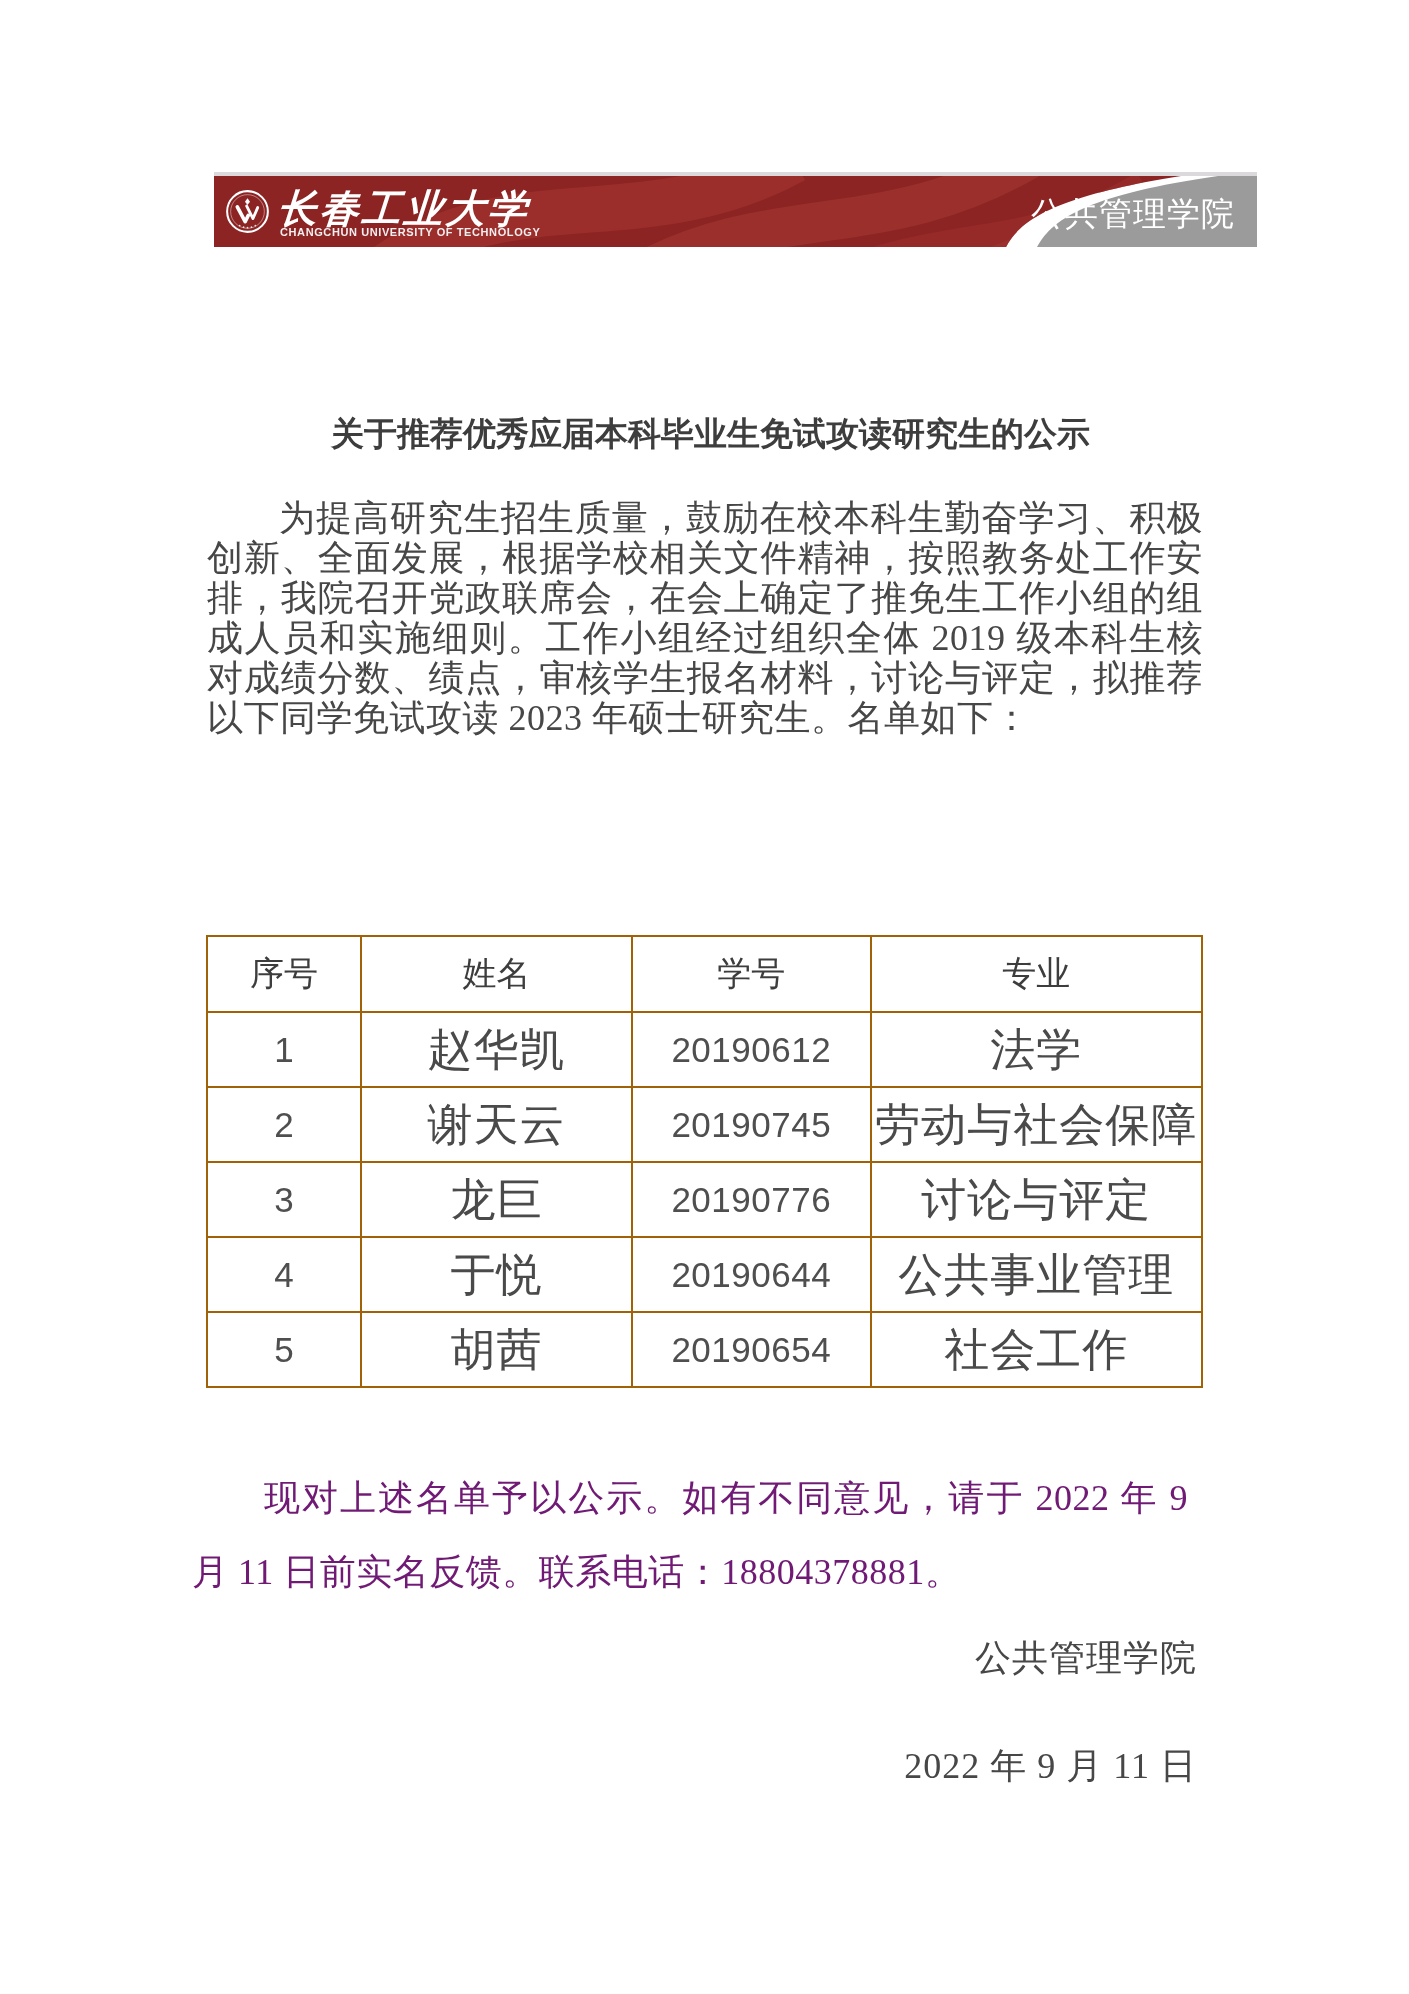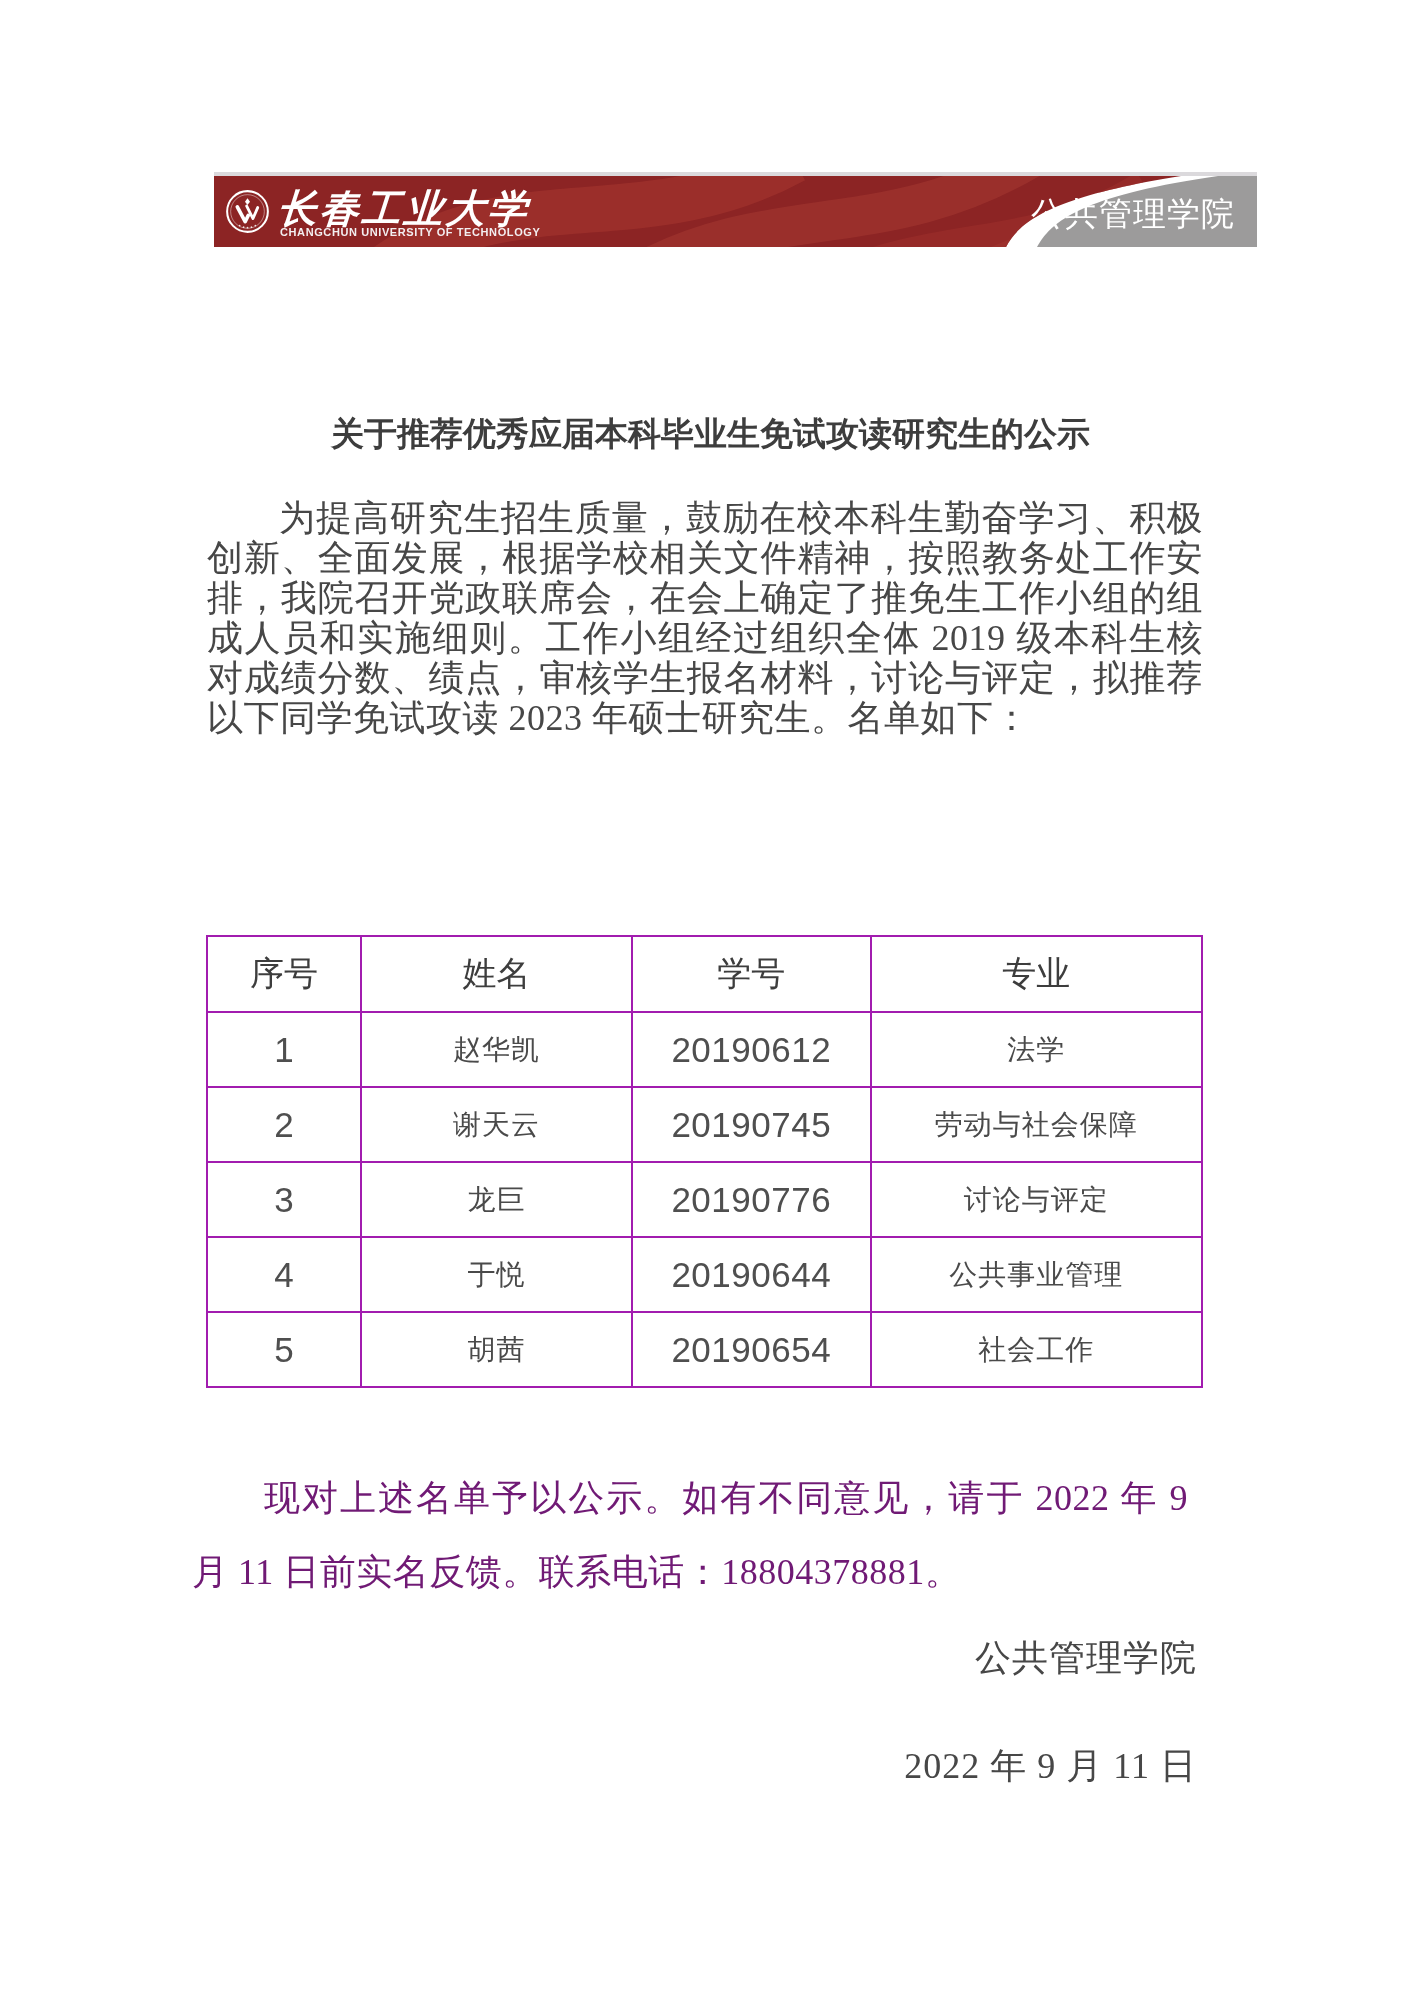--- a/index.html
+++ b/index.html
@@ -74,36 +74,36 @@
     text-align:right;letter-spacing:1px;margin-top:16px;
   }
 
   
   .rec-table{
     position:absolute;left:206px;top:935px;width:997px;
     border-collapse:collapse;table-layout:fixed;
     font-size:34px;color:#4a4a4a;
   }
   .rec-table th,.rec-table td{
-    border:2px solid #a21caf;
+    border:2px solid #a16207;
     text-align:center;vertical-align:middle;
     padding:0;overflow:hidden;
   }
   .rec-table th{
     height:74px;font-weight:400;color:#3d3d3d;
     font-family:"Liberation Serif", serif;
   }
   .rec-table td{height:73px;}
   .rec-table td.num{
     font-family:"Liberation Sans", sans-serif;
     font-size:35px;color:#4f4f4f;letter-spacing:0.5px;
   }
   .rec-table td.cjk{
     font-family:"Liberation Serif", serif;
-    font-size:28px;color:#4a4a4a;letter-spacing:1px;
+    font-size:45px;color:#4a4a4a;letter-spacing:1px;
   }
 </style>
 </head>
 <body>
 
 <div class="page">
 
   <header class="banner">
     <svg class="banner-bg" viewBox="0 0 1043 71" preserveAspectRatio="none" aria-hidden="true">
       <defs>

